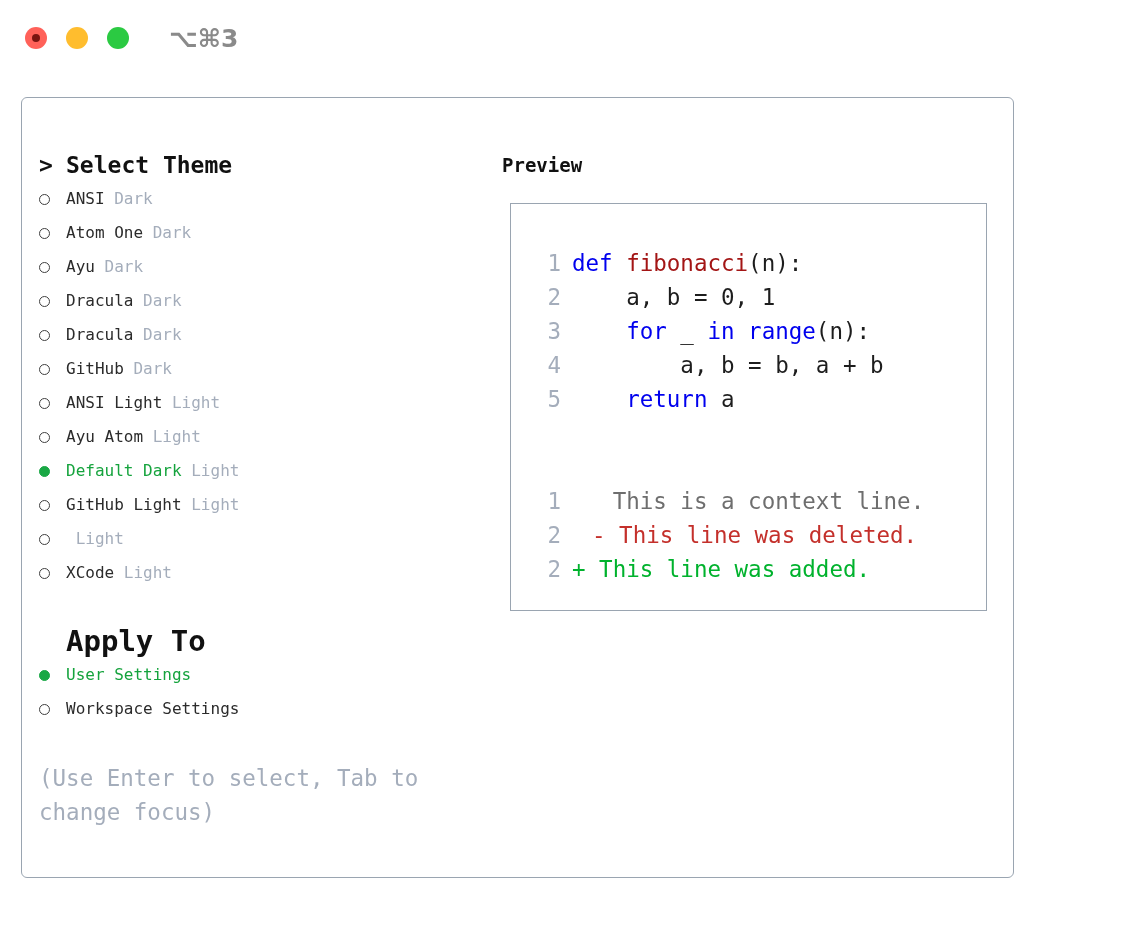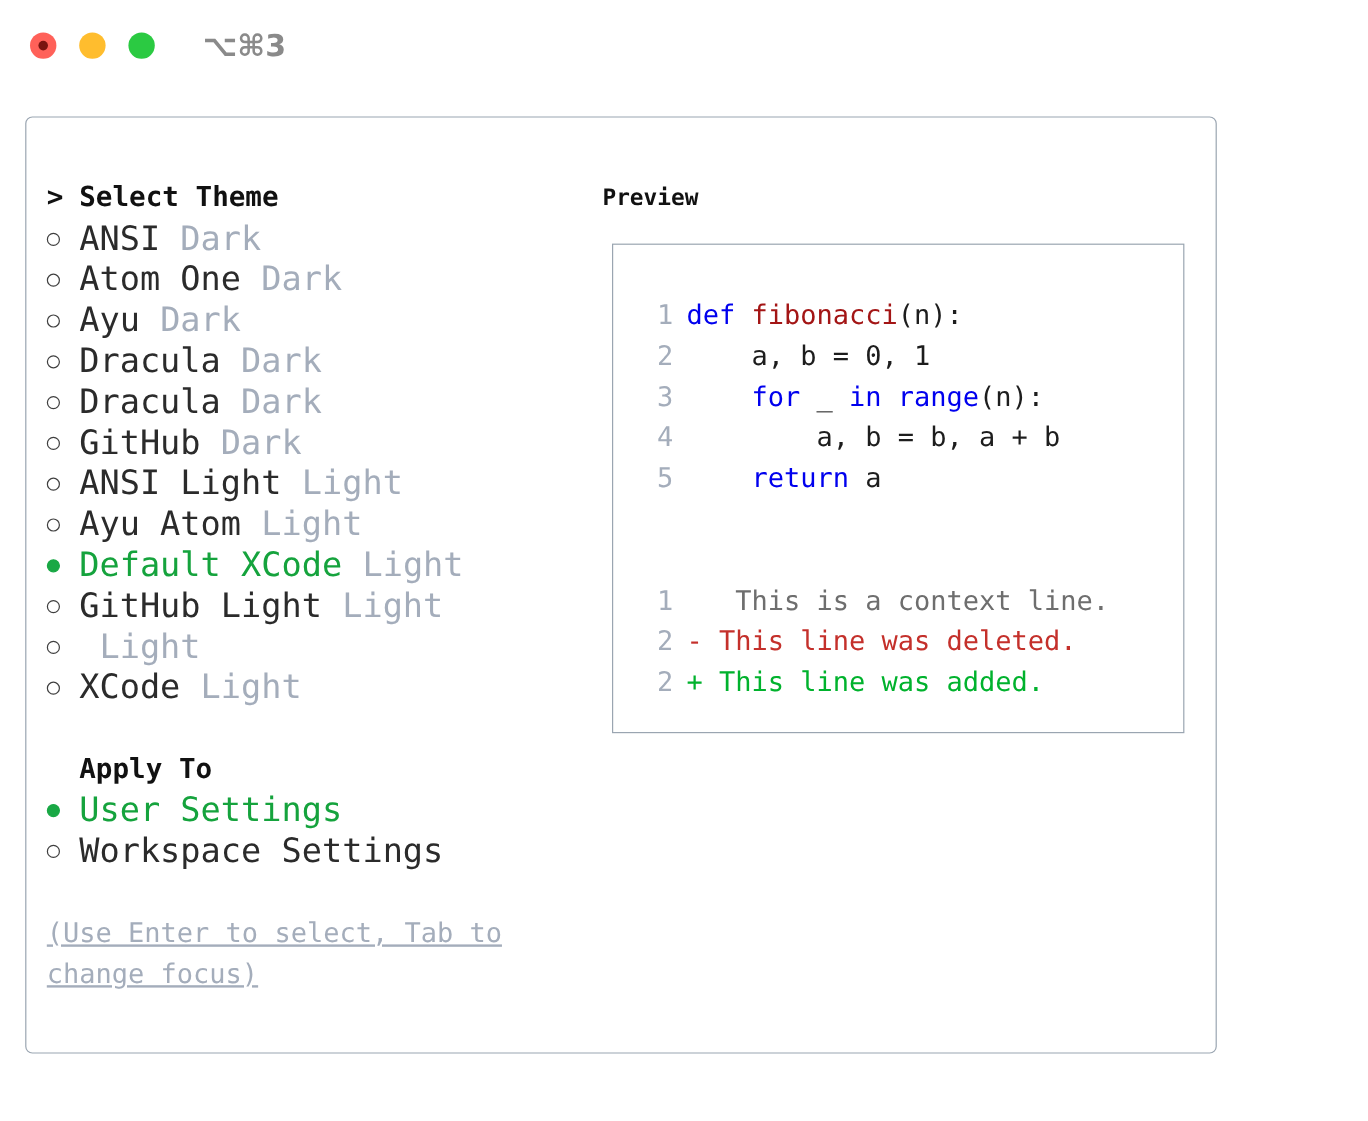--- a/index.html
+++ b/index.html
@@ -85,21 +85,21 @@
     position: absolute;
     left: 17px;
     top: 50px;
     width: 440px;
   }
 
   .row {
     height: 34px;
     display: flex;
     align-items: center;
-    font-size: 28px;
+    font-size: 16px;
     line-height: 34px;
     white-space: pre;
   }
 
   .heading {
     font-weight: 700;
     color: #111111;
     font-size: 23px;
   }
   .caret {
@@ -132,33 +132,32 @@
   }
 
   .name { color: #2b2b2b; }
   .name.sel { color: #15a33d; }
   .tag  { color: #a4adbb; }
   .spacer-34 { height: 34px; }
 
   .applyto {
     font-weight: 700;
     color: #111111;
-    font-size: 23px;
+    font-size: 29px;
     padding-left: 27px;
   }
 
   #hint {
     position: absolute;
     left: 17px;
     top: 663px;
     width: 410px;
     font-size: 22.5px;
     line-height: 34px;
     color: #a4adbb;
-    text-decoration: underline;
   }
 
   
   #right-col {
     position: absolute;
     left: 480px;
     top: 50px;
     width: 500px;
   }
   #preview-title {
@@ -197,21 +196,21 @@
     text-align: right;
     color: #a4adbb;
     margin-right: 11px;
   }
   .ctext { white-space: pre; }
 
   .kw   { color: #0000ee; }
   .fn   { color: #a31515; }
   .pl   { color: #1d1d1d; }
   .ctx  { color: #6e6e6e; }
-  .del  { color: #c4302b; }
+  .del  { color: #c4302b; margin-left: 20px; }
   .add  { color: #00b22d; }
 
   .blank-line { height: 34px; }
 </style>
 </head>
 <body>
 
 <div id="window">
 
   <div id="titlebar">
@@ -234,21 +233,21 @@
 
       <div id="theme-list">
           <div class="row"><span class="bullet empty"><i></i></span><span class="name">ANSI</span><span> </span><span class="tag">Dark</span></div>
           <div class="row"><span class="bullet empty"><i></i></span><span class="name">Atom One</span><span> </span><span class="tag">Dark</span></div>
           <div class="row"><span class="bullet empty"><i></i></span><span class="name">Ayu</span><span> </span><span class="tag">Dark</span></div>
           <div class="row"><span class="bullet empty"><i></i></span><span class="name">Dracula</span><span> </span><span class="tag">Dark</span></div>
           <div class="row"><span class="bullet empty"><i></i></span><span class="name">Dracula</span><span> </span><span class="tag">Dark</span></div>
           <div class="row"><span class="bullet empty"><i></i></span><span class="name">GitHub</span><span> </span><span class="tag">Dark</span></div>
           <div class="row"><span class="bullet empty"><i></i></span><span class="name">ANSI Light</span><span> </span><span class="tag">Light</span></div>
           <div class="row"><span class="bullet empty"><i></i></span><span class="name">Ayu Atom</span><span> </span><span class="tag">Light</span></div>
-          <div class="row"><span class="bullet filled"><i></i></span><span class="name sel">Default XCode</span><span> </span><span class="tag">Light</span></div>
+          <div class="row"><span class="bullet filled"><i></i></span><span class="name sel">Default Dark</span><span> </span><span class="tag">Light</span></div>
           <div class="row"><span class="bullet empty"><i></i></span><span class="name">GitHub Light</span><span> </span><span class="tag">Light</span></div>
           <div class="row"><span class="bullet empty"><i></i></span><span> </span><span class="tag">Light</span></div>
           <div class="row"><span class="bullet empty"><i></i></span><span class="name">XCode</span><span> </span><span class="tag">Light</span></div>
         </div>
 
       <div class="spacer-34"></div>
 
       <div class="row applyto">Apply To</div>
 
       <div id="apply-list">

